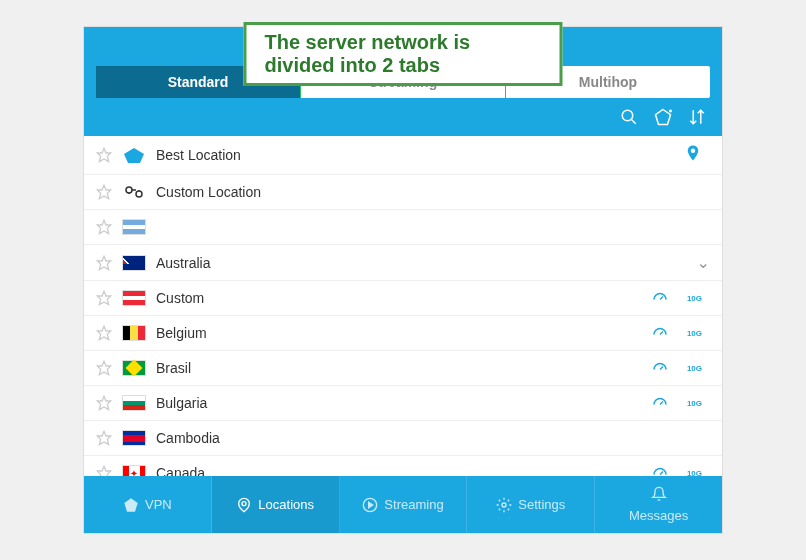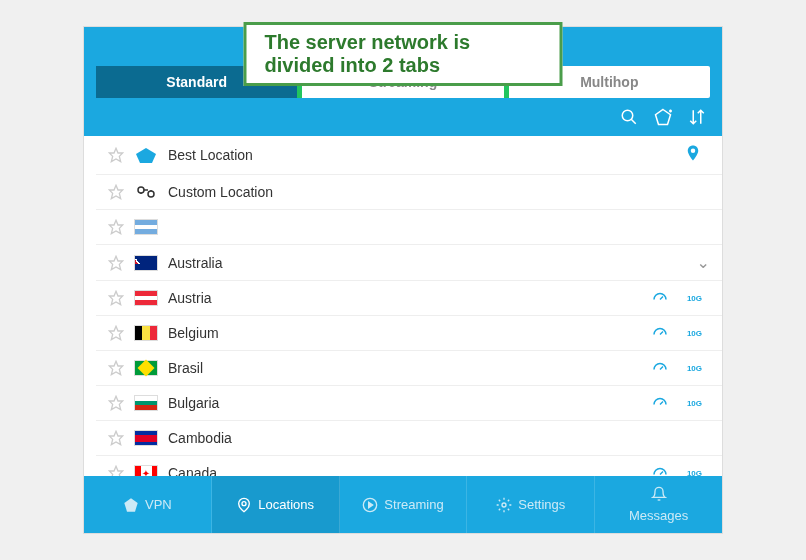--- a/index.html
+++ b/index.html
@@ -2,27 +2,27 @@
 <html><head>
   <meta charset="utf-8">
   <style>
     * { margin: 0; padding: 0; box-sizing: border-box; font-family: -apple-system, BlinkMacSystemFont, 'Segoe UI', Arial, sans-serif; }
     body { background: #f0f0f0; display: flex; align-items: center; justify-content: center; width: 806px; height: 560px; }
     .frame { width: 640px; background: #fff; border: 1px solid #ddd; position: relative; }
     .annotation { position: absolute; top: -5px; left: 50%; transform: translateX(-50%); background: #fff; border: 3px solid #4a9d4a; padding: 6px 18px; color: #2d7a2d; font-weight: bold; font-size: 20px; z-index: 10; }
     .header { background: #1ba8e0; }
     .title-bar { color: #fff; text-align: center; padding: 12px 0 10px; font-size: 15px; }
     .tabs { display: flex; margin: 0 12px 0 12px; background: #fff; border-radius: 2px; }
-    .tab { flex: 1; text-align: center; padding: 8px 0; font-size: 14px; font-weight: bold; color: #888; cursor: pointer; border-right: 5px solid #22c55e; }
+    .tab { flex: 1; text-align: center; padding: 8px 0; font-size: 14px; font-weight: bold; color: #888; cursor: pointer; border-right: 1px solid #22c55e; }
     .tab:last-child { border-right: none; }
     .tab.active { background: #0b6b91; color: #fff; }
     .toolbar { display: flex; justify-content: flex-end; align-items: center; gap: 16px; padding: 10px 16px; }
     .toolbar-icon { color: #fff; cursor: pointer; display: flex; }
     .list-wrap { position: relative; background: #fff; }
-    .list { height: 340px; overflow-y: scroll; padding-left: 12px; }
+    .list { height: 340px; overflow-y: scroll; }
     .row { display: flex; align-items: center; padding: 8px 12px; border-bottom: 1px solid #eee; cursor: pointer; }
     .star { color: #ccc; margin-right: 10px; display: flex; cursor: pointer; }
     .flag { width: 24px; height: 18px; margin-right: 10px; display: inline-flex; align-items: center; justify-content: center; font-size: 16px; position: relative; }
     .loc-name { flex: 1; color: #333; font-size: 14px; }
     .chevron { color: #999; margin-left: 6px; }
     .pin { color: #1ba8e0; margin-right: 8px; }
     .badge10g { color: #1ba8e0; font-size: 8px; font-weight: bold; display: flex; align-items: center; gap: 18px; margin-right: 8px; }
     .badge10g svg { width: 18px; height: 18px; }
     .footer { background: #1ba8e0; display: flex; }
     .footer-item { flex: 1; display: flex; align-items: center; justify-content: center; gap: 6px; padding: 10px 9px; color: #cceaf6; font-size: 13px; cursor: pointer; border-right: 1px solid rgba(255,255,255,0.15); }
@@ -146,21 +146,21 @@
               <polygon points="12 2 15 9 22 9 17 14 19 22 12 18 5 22 7 14 2 9 9 9"></polygon>
             </svg>
           </span>
           <span class="flag">
             <div class="flag-stripe">
               <div style="background:#ed2939"></div>
               <div style="background:#fff"></div>
               <div style="background:#ed2939"></div>
             </div>
           </span>
-          <span class="loc-name">Austria</span>
+          <span class="loc-name">Custom</span>
           <span style="flex:0"></span>
           <span class="badge10g">
             <svg viewBox="0 0 24 24" fill="none" stroke="#1ba8e0" stroke-width="2">
               <path d="M4 14a8 8 0 0116 0"></path>
               <line x1="12" y1="14" x2="16" y2="10"></line>
             </svg>
             <span>10G</span>
           </span>
         </div>
         <div class="row">

